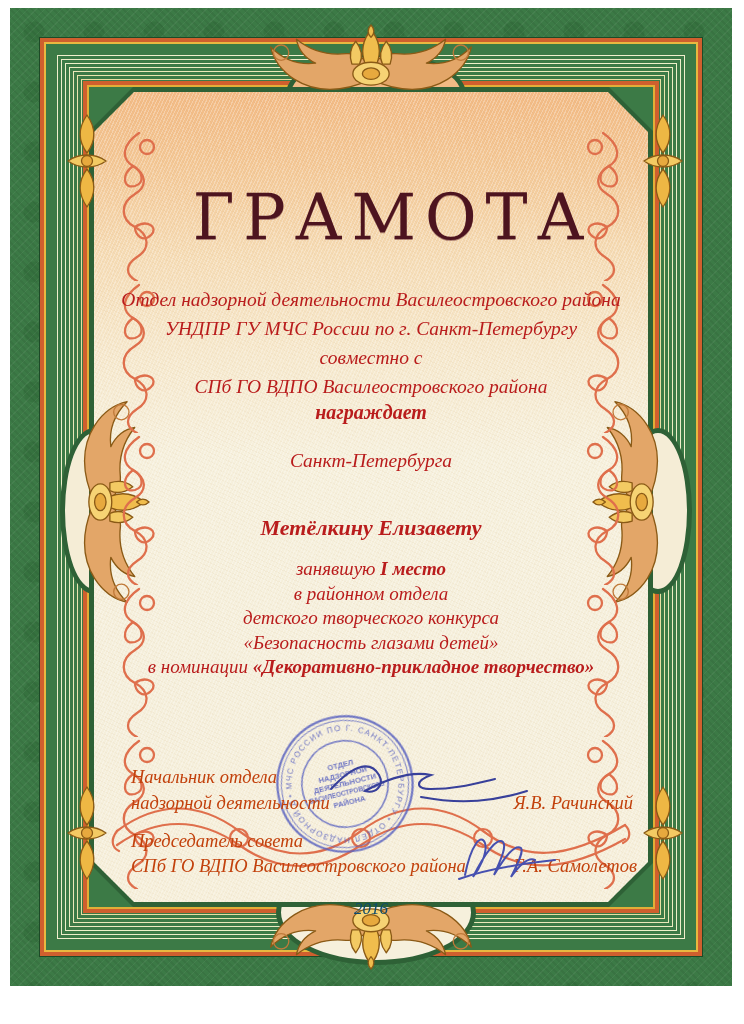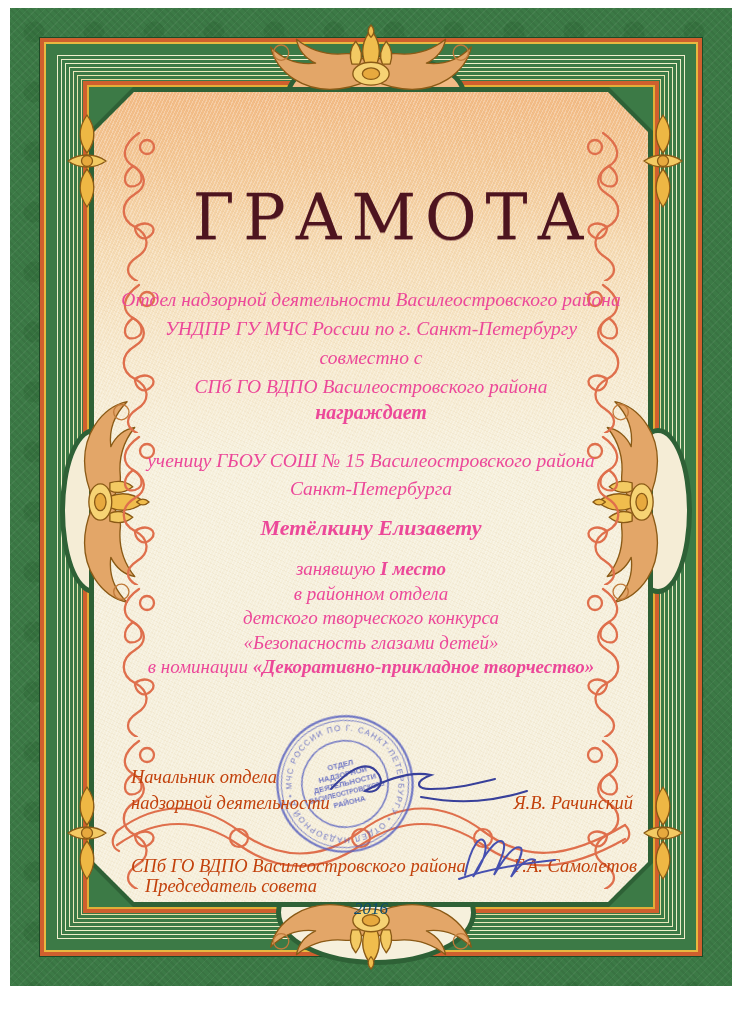--- a/index.html
+++ b/index.html
@@ -49,34 +49,34 @@
       repeating-linear-gradient(115deg, rgba(255,255,255,.28) 0 1px, rgba(0,0,0,0) 1px 3px),
       repeating-linear-gradient(25deg, rgba(180,120,60,.05) 0 1px, rgba(0,0,0,0) 1px 4px),
       linear-gradient(180deg,#f2ba84 0%,#f3c795 9%,#f5dbb4 20%,#f6e8cc 32%,#f6f0dc 45%,#f5efdb 78%,#f6efda 100%);}
 
   
   .orn{position:absolute;}
   svg{display:block;}
 
   
   .content{position:absolute;inset:79px;}
-  .txt{position:absolute;left:0;right:0;text-align:center;color:#ec4899;z-index:6;}
+  .txt{position:absolute;left:0;right:0;text-align:center;color:#b91c1c;z-index:6;}
   .title{top:96px;font-family:"DejaVu Serif", serif;font-size:63px;line-height:70px;
          letter-spacing:9px;color:#4d141f;font-weight:400;
          text-shadow:0 1px 0 rgba(91,27,38,.45);padding-left:44px;}
   .issuer{top:198px;font-style:italic;font-size:19.5px;line-height:29px;}
   .verb{top:314px;font-style:italic;font-weight:700;font-size:20px;}
   .rdesc{top:360px;font-style:italic;font-size:19.5px;line-height:28px;}
   .rname{top:428px;font-style:italic;font-weight:700;font-size:22px;}
   .ach{top:470px;font-style:italic;font-size:19px;line-height:24.5px;}
   .ach b{font-weight:700;}
   .sigrow{z-index:6;font-style:italic;font-size:18.5px;line-height:25.5px;color:#c2410c;}
   .row1{position:absolute;top:678px;left:42px;right:20px;display:flex;
         justify-content:space-between;align-items:flex-end;}
-  .row2a{position:absolute;top:742px;left:56px;margin-top:45px;}
+  .row2a{position:absolute;top:742px;left:42px;}
   .row2b{position:absolute;top:767px;left:42px;right:16px;display:flex;
          justify-content:space-between;align-items:flex-end;}
   .year{top:812px;font-style:italic;font-size:17px;color:#0c4a6e;z-index:8;}
 
   .flourish{position:absolute;z-index:1;}
   .stamp{position:absolute;left:181px;top:622px;z-index:2;opacity:.85;filter:blur(.3px);
          transform:rotate(-14deg);}
   .signature{position:absolute;z-index:7;}
 </style>
 </head>
@@ -261,21 +261,20 @@
       <div class="txt issuer">
         <div>Отдел надзорной деятельности Василеостровского района</div>
         <div>УНДПР ГУ МЧС России по г. Санкт-Петербургу</div>
         <div>совместно с</div>
         <div>СПб ГО ВДПО Василеостровского района</div>
       </div>
 
       <div class="txt verb">награждает</div>
 
       <div class="txt rdesc">
-        <div>ученицу ГБОУ СОШ № 15 Василеостровского района</div>
         <div>Санкт-Петербурга</div>
       </div>
 
       <div class="txt rname">Метёлкину Елизавету</div>
 
       <div class="txt ach">
         <div>
           <span>занявшую</span>
           <b>I место</b>
         </div>

